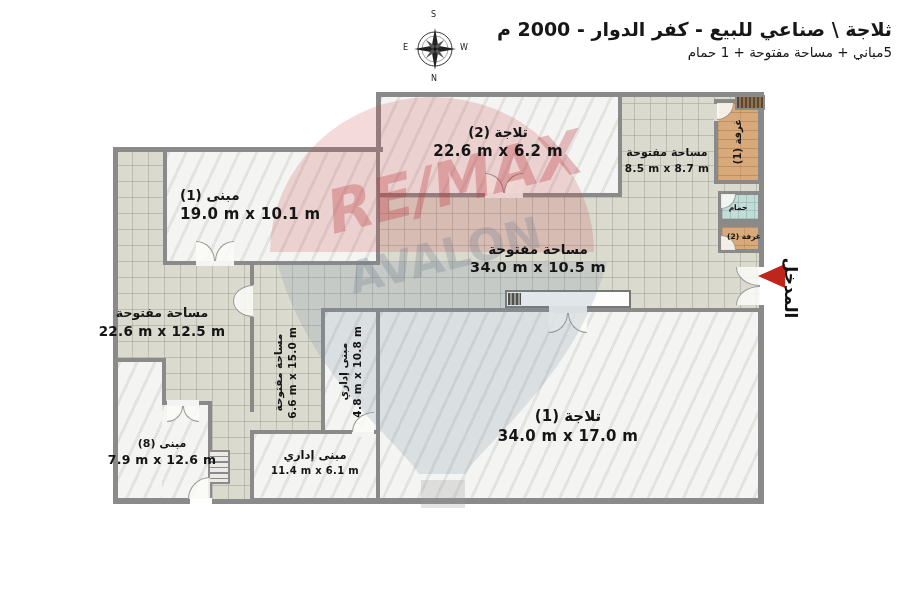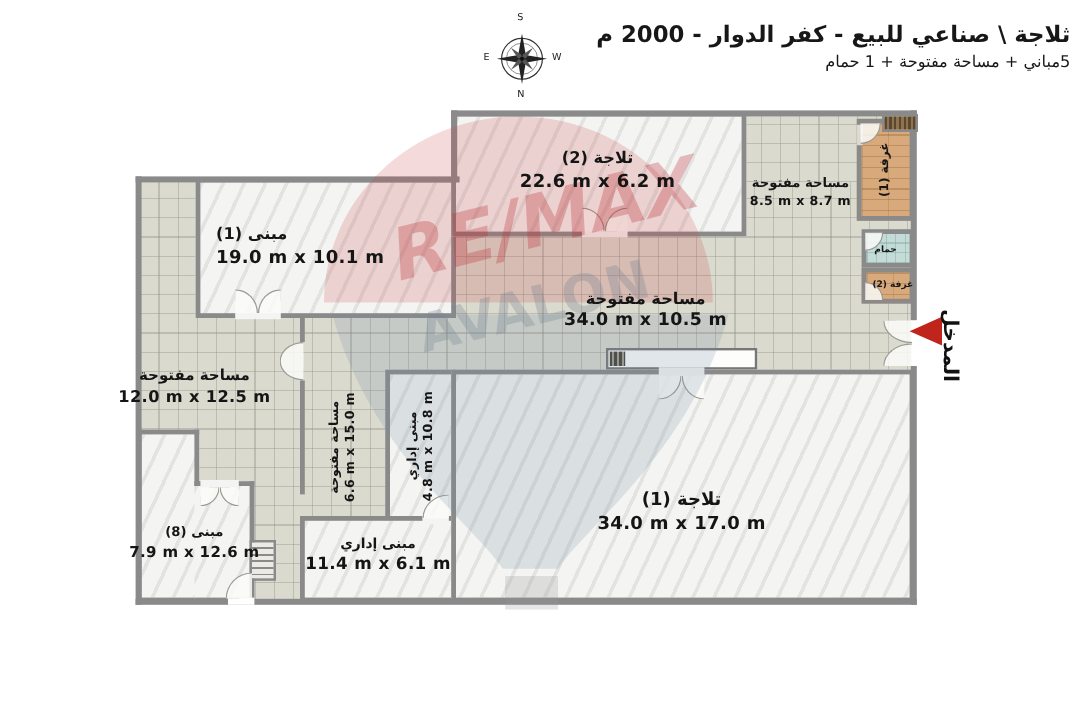--- a/index.html
+++ b/index.html
@@ -186,41 +186,41 @@
   </div>
   <div class="lbl" style="left:718px;top:228px;width:52px;height:18px;">
     <span style="font-size:7.5px;">غرفة (2)</span>
   </div>
   <div class="lbl" style="left:438px;top:235px;width:200px;height:48px;">
     <span style="font-size:13.5px;">مساحة مفتوحة</span>
     <span class="dims" style="font-size:14.5px;">34.0 m x 10.5 m</span>
   </div>
   <div class="lbl" style="left:88px;top:298px;width:148px;height:50px;">
     <span style="font-size:12.5px;">مساحة مفتوحة</span>
-    <span class="dims" style="font-size:13.5px;">12.0 m x 12.5 m</span>
+    <span class="dims" style="font-size:13.5px;">22.6 m x 12.5 m</span>
   </div>
   <div class="lbl" style="left:250px;top:305px;width:72px;height:135px;">
     <div class="vwrap">
         <div class="vin">
       <span style="font-size:10.5px;">مساحة مفتوحة</span>
       <span class="dims" style="font-size:10.5px;">6.6 m x 15.0 m</span>
     </div>
       </div>
   </div>
   <div class="lbl" style="left:321px;top:308px;width:59px;height:128px;">
     <div class="vwrap">
         <div class="vin">
       <span style="font-size:10.5px;">مبنى إداري</span>
       <span class="dims" style="font-size:10.5px;">4.8 m x 10.8 m</span>
     </div>
       </div>
   </div>
   <div class="lbl" style="left:252px;top:438px;width:126px;height:50px;">
     <span style="font-size:11.5px;">مبنى إداري</span>
-    <span class="dims" style="font-size:14px;">11.4 m x 6.1 m</span>
+    <span class="dims" style="font-size:10px;">11.4 m x 6.1 m</span>
   </div>
   <div class="lbl" style="left:468px;top:378px;width:200px;height:52px;">
     <span style="font-size:15px;margin-top:44px;">تلاجة (1)</span>
     <span class="dims" style="font-size:15px;">34.0 m x 17.0 m</span>
   </div>
   <div class="lbl" style="left:98px;top:430px;width:128px;height:46px;">
     <span style="font-size:11px;">مبنى (8)</span>
     <span class="dims" style="font-size:12.5px;">7.9 m x 12.6 m</span>
   </div>
 

